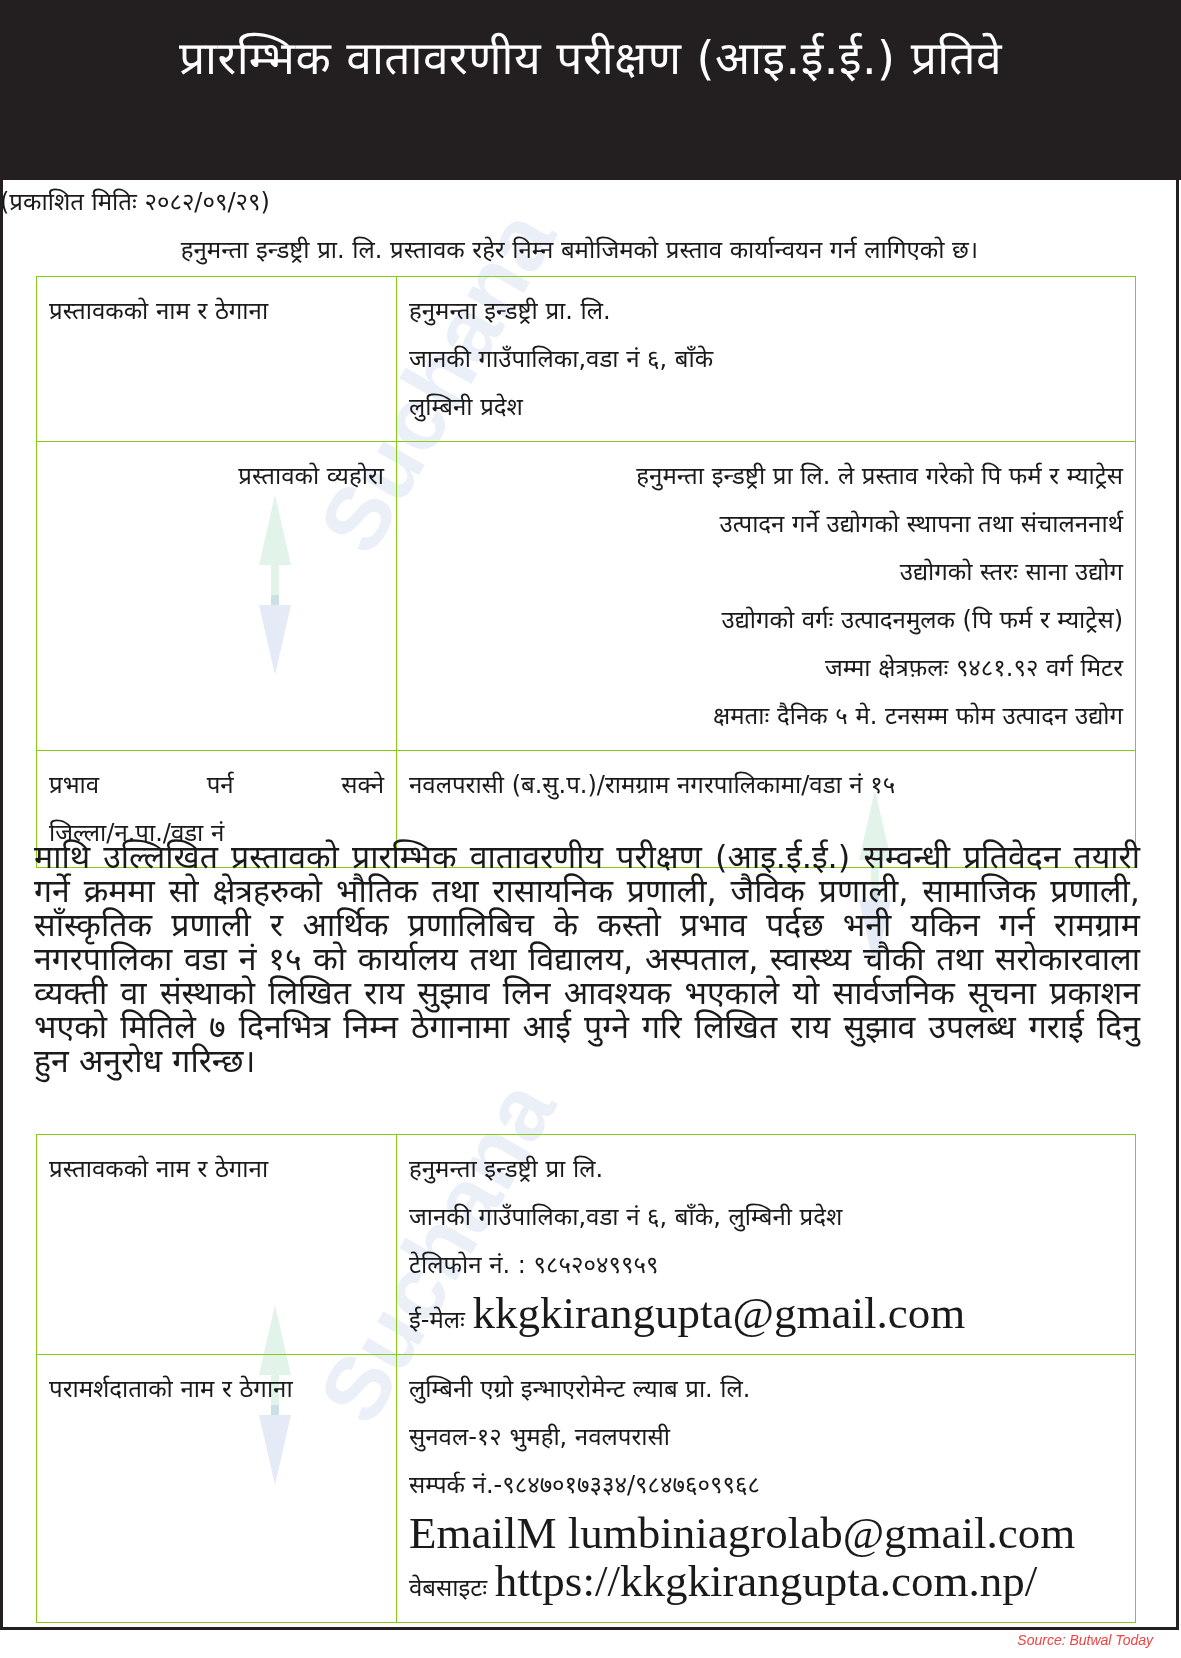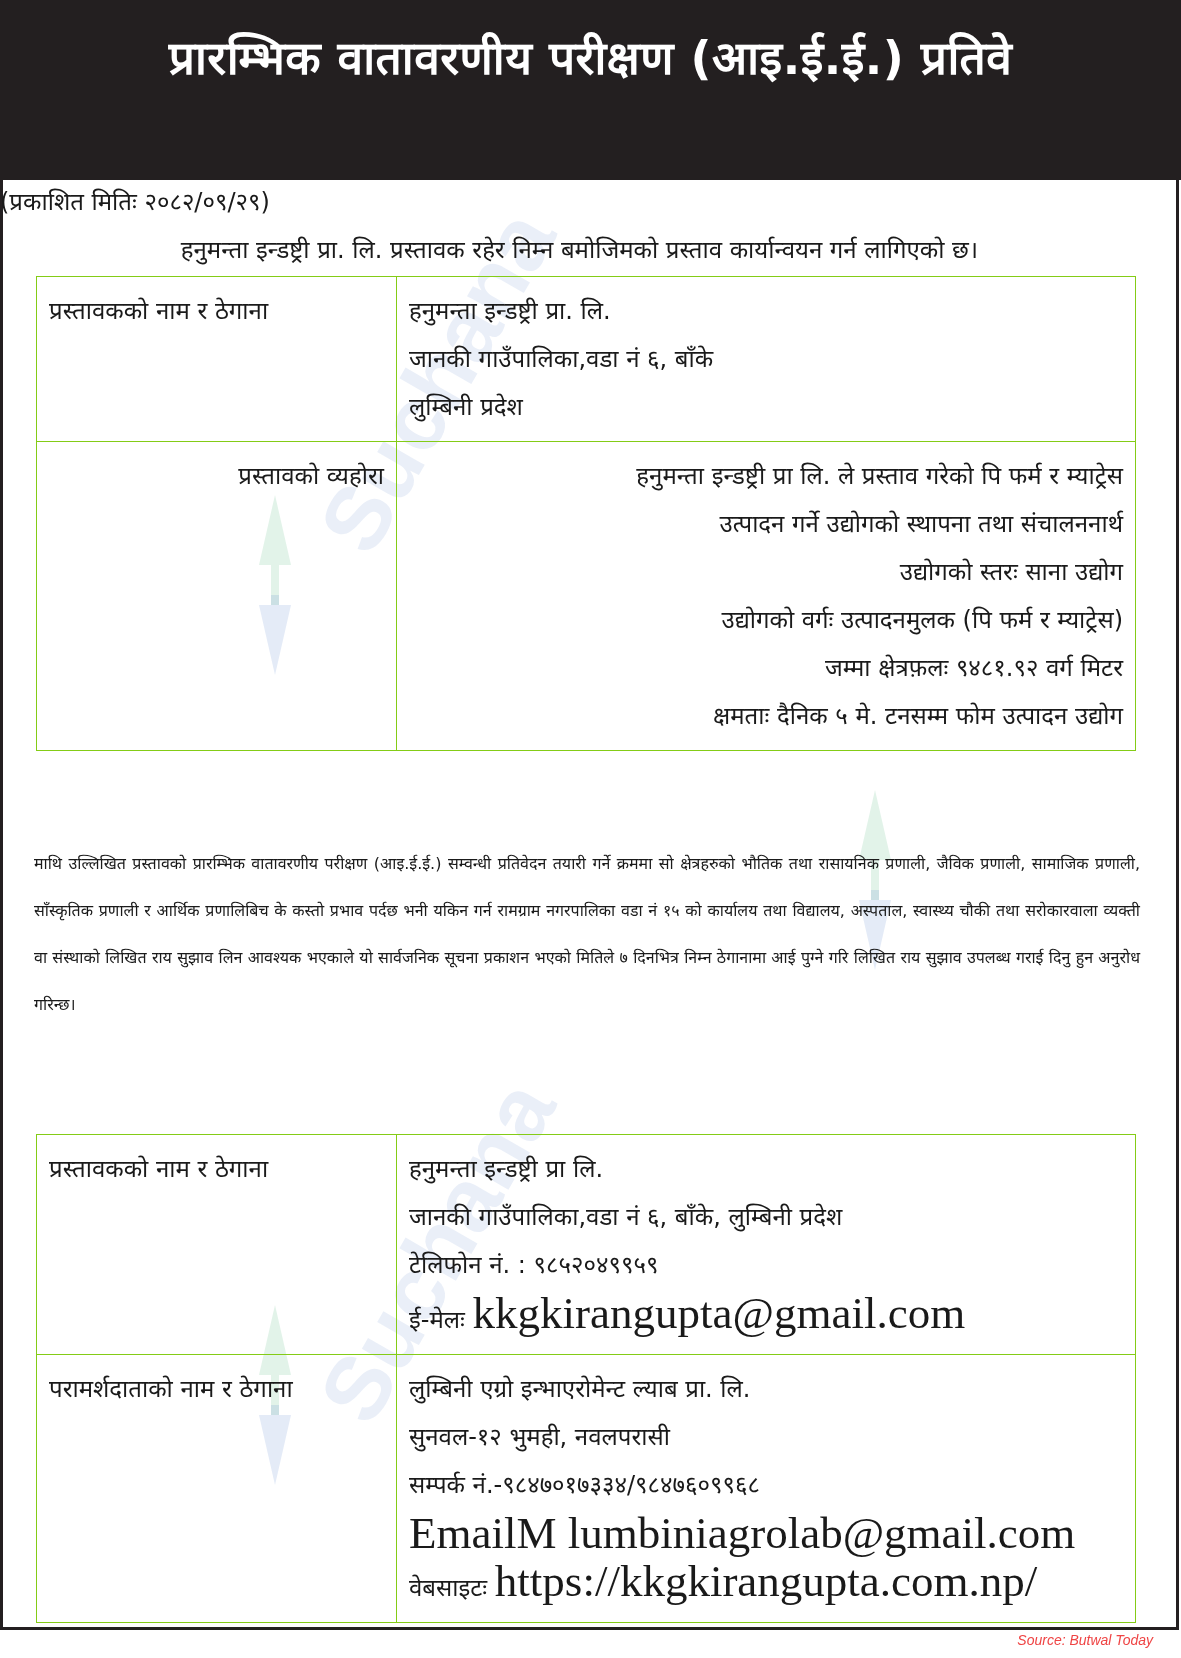--- a/index.html
+++ b/index.html
@@ -1,33 +1,33 @@
 <!DOCTYPE html>
 <html><head>
 <meta charset="utf-8">
 <style>
   html, body { margin: 0; padding: 0; background: #ffffff; }
   body { width: 1181px; height: 1658px; position: relative; overflow: hidden;
          font-family: "DejaVu Sans", "Liberation Sans", sans-serif; color: #1a1a1a; }
   .frame { position: absolute; left: 0; top: 0; width: 1179px; height: 1630px;
            border: 3px solid #231f20; border-top: none; box-sizing: border-box; background: #fff; }
   .header { position: absolute; left: 0; top: 0; width: 1181px; height: 180px; background: #231f20;
-            color: #ffffff; text-align: center; font-weight: bold; font-size: 46px; line-height: 72px;
+            color: #ffffff; text-align: center; font-weight: normal; font-size: 46px; line-height: 72px;
             padding-top: 22px; box-sizing: border-box; letter-spacing: 0.5px; }
   .header div { white-space: nowrap; }
   .pubdate { position: absolute; top: 184px; left: 0; width: 1181px; font-size: 24px; }
   .intro { position: absolute; top: 232px; left: 0; width: 978px; text-align: right; font-size: 24px; }
   table.info { position: absolute; left: 36px; width: 1100px; border-collapse: collapse; font-size: 24px; }
   table.info td { border: 1px solid #84cc16; vertical-align: top; padding: 10px 12px; }
   table.info td.label { width: 335px; }
   table.info td.value div { line-height: 48px; }
   table.info td.label div { line-height: 48px; }
   .label-justify { display: flex; justify-content: space-between; }
   #t1 { top: 276px; }
-  .para { position: absolute; left: 34px; top: 840px; width: 1106px; font-size: 16px; line-height: 47px;
+  .para { position: absolute; left: 34px; top: 840px; width: 1106px; font-size: 32px; line-height: 34px;
           text-align: justify; }
   #t2 { top: 1134px; }
   .latin { font-family: "Liberation Serif", "DejaVu Serif", serif; font-size: 45px; }
   .source { position: absolute; right: 28px; top: 1632px; font-family: "Liberation Sans", sans-serif;
             font-style: italic; font-size: 14px; color: #ef4444; }
   .wm { position: absolute; color: rgba(80,120,200,0.12); font-weight: bold; font-size: 90px;
         transform: rotate(-60deg); pointer-events: none; font-family: "Liberation Sans", sans-serif; }
 </style>
 </head>
 <body>
@@ -74,20 +74,33 @@
         </td>
     <td class="value">
       <div>हनुमन्ता इन्डष्ट्री प्रा लि. ले प्रस्ताव गरेको पि फर्म र म्याट्रेस</div>
       <div>उत्पादन गर्ने उद्योगको स्थापना तथा संचालननार्थ</div>
       <div>उद्योगको स्तरः साना उद्योग</div>
       <div>उद्योगको वर्गः उत्पादनमुलक (पि फर्म र म्याट्रेस)</div>
       <div>जम्मा क्षेत्रफ़लः ९४८१.९२ वर्ग मिटर</div>
       <div>क्षमताः दैनिक ५ मे. टनसम्म फोम उत्पादन उद्योग</div>
     </td>
   </tr>
+  <tr style="height:104px;">
+    <td class="label">
+      <div class="label-justify">
+        <span>प्रभाव</span>
+        <span>पर्न</span>
+        <span>सक्ने</span>
+      </div>
+      <div>जिल्ला/न.पा./वडा नं</div>
+    </td>
+    <td class="value">
+      <div>नवलपरासी (ब.सु.प.)/रामग्राम नगरपालिकामा/वडा नं १५</div>
+    </td>
+  </tr>
 </tbody>
   </table>
 
 <div class="para">माथि उल्लिखित प्रस्तावको प्रारम्भिक वातावरणीय परीक्षण (आइ.ई.ई.) सम्वन्धी प्रतिवेदन तयारी गर्ने क्रममा सो क्षेत्रहरुको भौतिक तथा रासायनिक प्रणाली, जैविक प्रणाली, सामाजिक प्रणाली, साँस्कृतिक प्रणाली र आर्थिक प्रणालिबिच के कस्तो प्रभाव पर्दछ भनी यकिन गर्न रामग्राम नगरपालिका वडा नं १५ को कार्यालय तथा विद्यालय, अस्पताल, स्वास्थ्य चौकी तथा सरोकारवाला व्यक्ती वा संस्थाको लिखित राय सुझाव लिन आवश्यक भएकाले यो सार्वजनिक सूचना प्रकाशन भएको मितिले ७ दिनभित्र निम्न ठेगानामा आई पुग्ने गरि लिखित राय सुझाव उपलब्ध गराई दिनु हुन अनुरोध गरिन्छ।</div>
 
 <table class="info" id="t2">
   <tbody>
       <tr style="height:200px;">
     <td class="label">
           <div>प्रस्तावकको नाम र ठेगाना</div>

